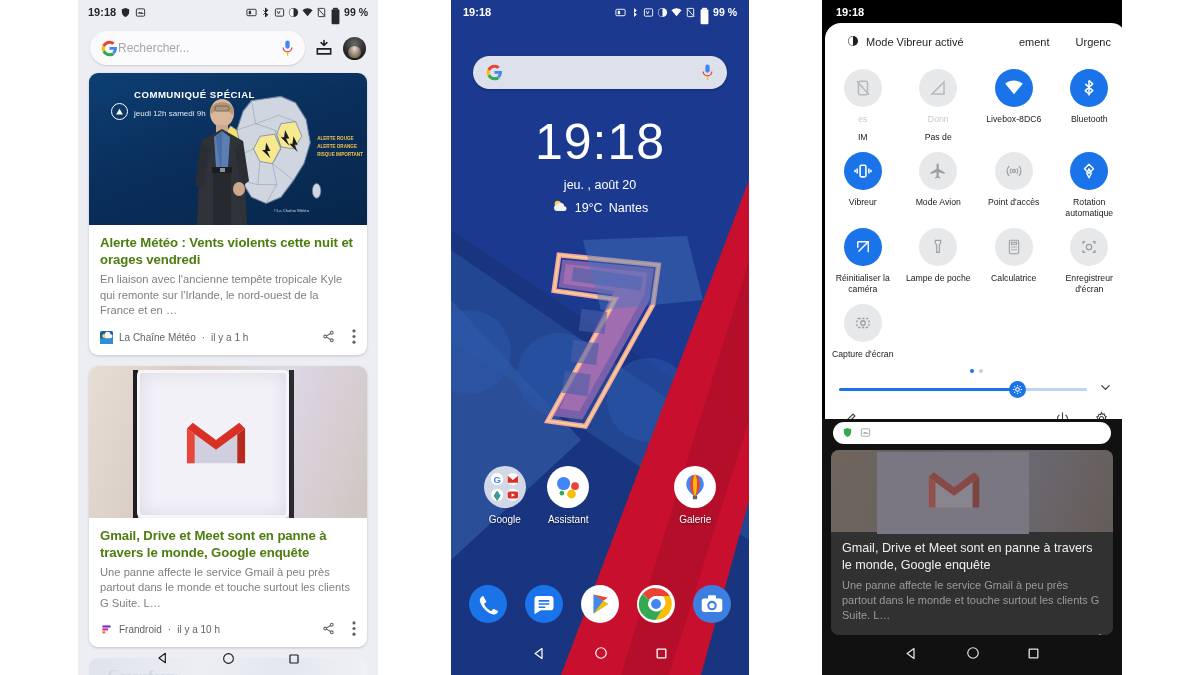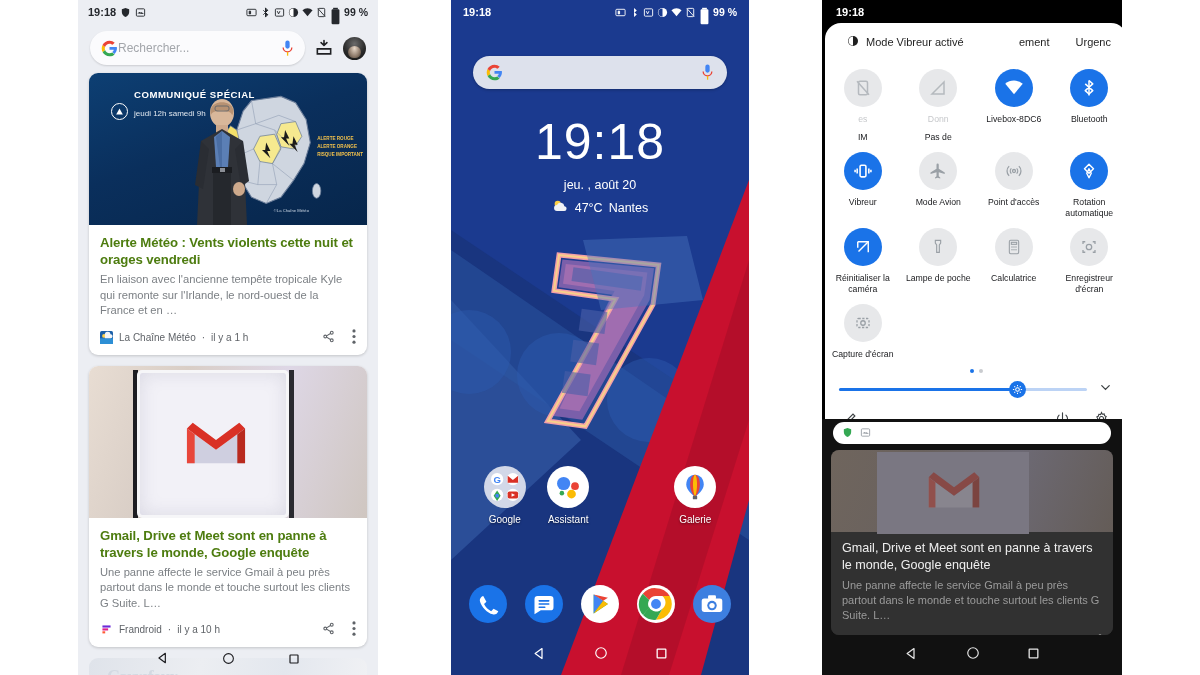--- a/index.html
+++ b/index.html
@@ -556,21 +556,21 @@
     <div class="clockwrap">
       <div class="time">19:18</div>
       <div class="date">jeu. , août 20</div>
       <div class="wx2">
         <span>
           <svg width="17" height="14" viewBox="0 0 24 20">
               <circle cx="8" cy="7" r="4.4" fill="#fdd046"></circle>
               <path d="M7 17a4.2 4.2 0 010-8.4 5.6 5.6 0 0110.6 1.6A3.4 3.4 0 0117 17z" fill="#f0f2f6"></path>
             </svg>
         </span>
-        <span>47°C</span>
+        <span>19°C</span>
         <span>Nantes</span>
       </div>
     </div>
 
     <div class="apps-row">
       <div class="app">
         <span class="app-ic">
           <svg viewBox="0 0 48 48">
               <circle cx="24" cy="24" r="24" fill="#e9ecf2" opacity=".88"></circle>
             <circle cx="15" cy="15" r="7" fill="#fff"></circle>

